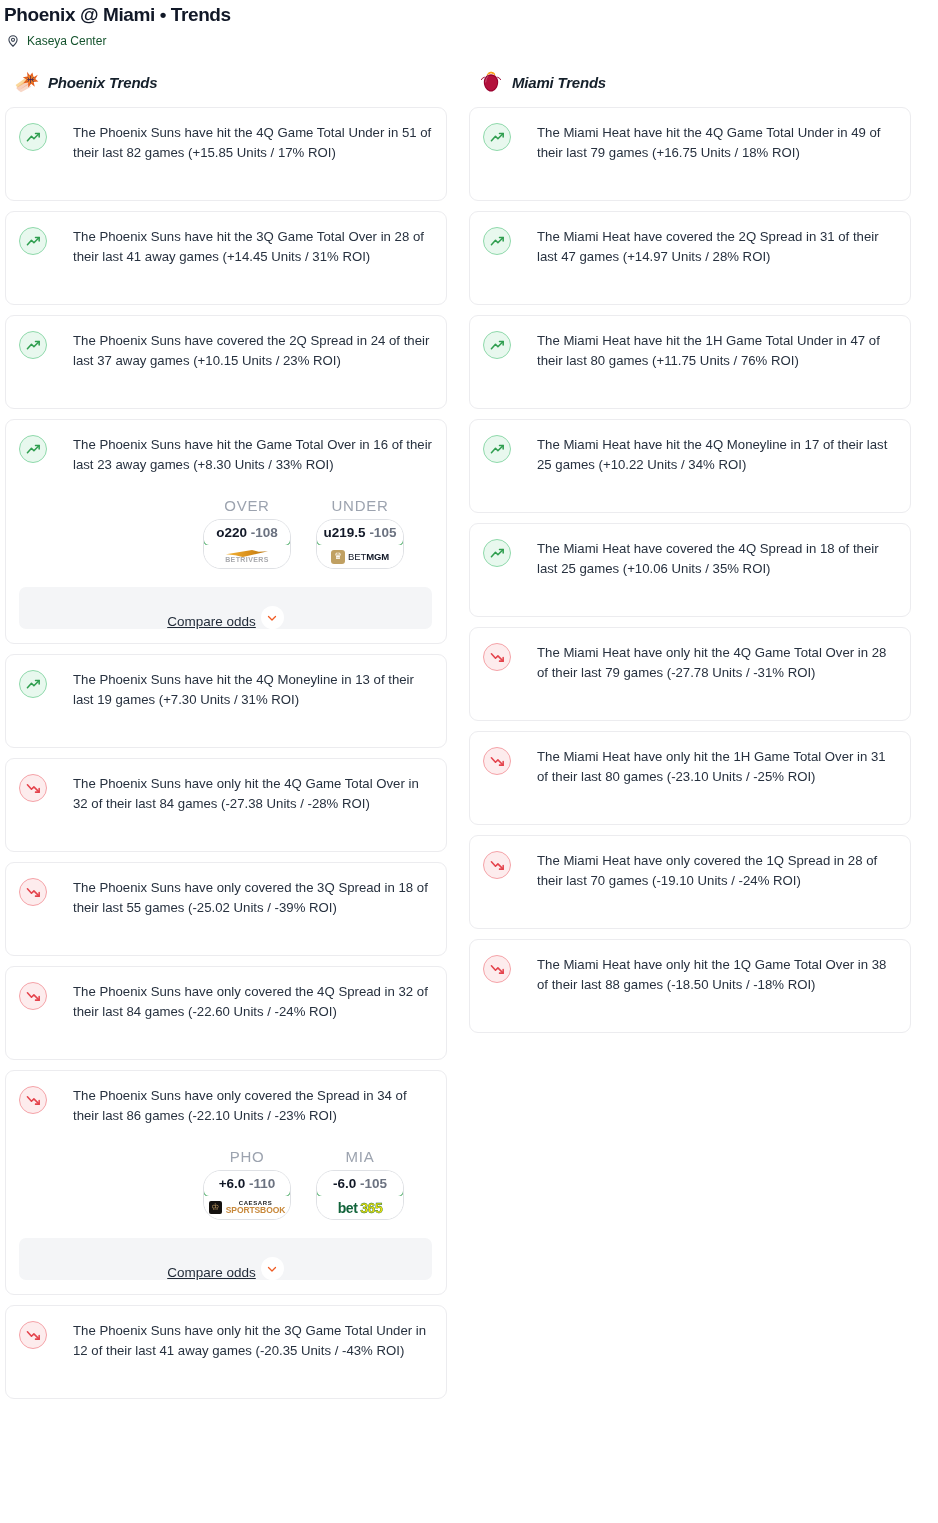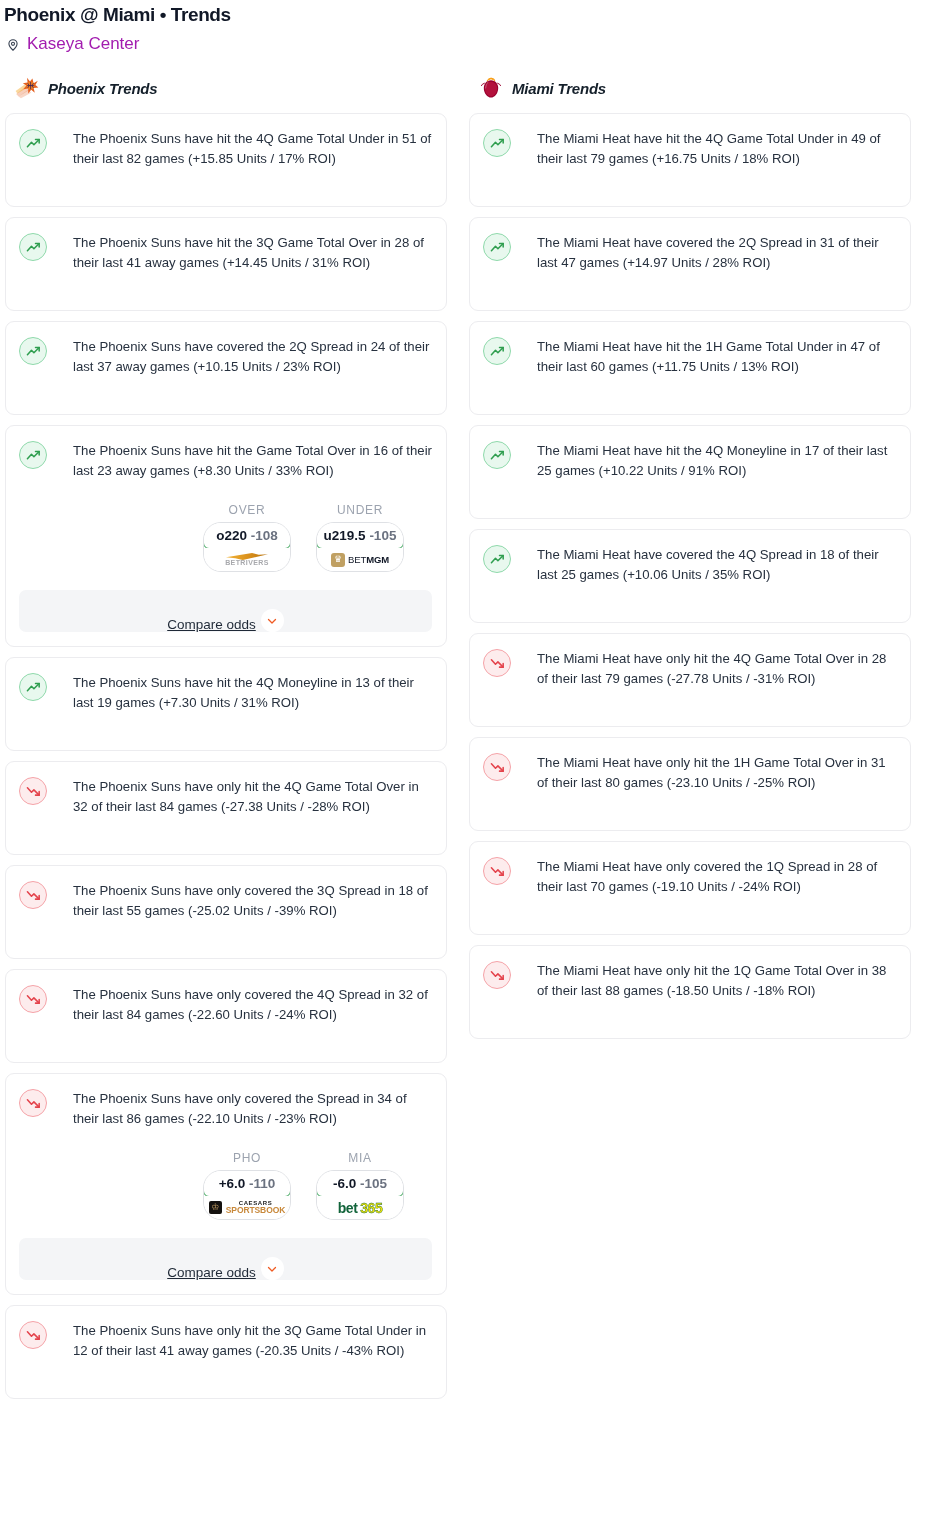--- a/index.html
+++ b/index.html
@@ -19,22 +19,22 @@
     letter-spacing: -0.4px;
     color: #111827;
     padding: 2px 0 0 4px;
     line-height: 26px;
   }
   .venue-row {
     display: flex;
     align-items: center;
     gap: 7px;
     padding: 6px 0 0 6px;
-    font-size: 17px;
-    color: #a21caf;
+    font-size: 12px;
+    color: #14532d;
   }
   .pin-icon { width: 14px; height: 14px; flex: 0 0 14px; display: block; }
 
   
   .columns {
     display: flex;
     gap: 22px;
     padding: 22px 6px 0 5px;
   }
   .column { width: 442px; flex: 0 0 442px; }
@@ -86,21 +86,21 @@
 
   
   .odds-block {
     display: flex;
     justify-content: flex-end;
     gap: 25px;
     padding: 22px 28px 0 0;
   }
   .odds-col { width: 88px; text-align: center; }
   .odds-label {
-    font-size: 12px;
+    font-size: 15px;
     letter-spacing: 0.7px;
     color: #9ca3af;
     margin-bottom: 5px;
   }
   .odds-box {
     border: 1px solid #dfe1e5;
     border-radius: 18px;
     overflow: hidden;
     background: #fff;
   }
@@ -428,32 +428,32 @@
           </div>
         </div>
         <div class="trend-card">
           <div class="trend-top">
             <span class="badge-icon up">
               <svg viewBox="0 0 21 21" fill="none" stroke="#2f9e4f" stroke-width="1.9" stroke-linecap="round" stroke-linejoin="round">
                 <polyline points="3 14.5 8 9 11 12 17.5 5.5"></polyline>
                 <polyline points="13 5.5 17.5 5.5 17.5 10"></polyline>
               </svg>
             </span>
-            <div class="trend-text">The Miami Heat have hit the 1H Game Total Under in 47 of their last 60 games (+11.75 Units / 13% ROI)</div>
-          </div>
-        </div>
-        <div class="trend-card">
-          <div class="trend-top">
-            <span class="badge-icon up">
-              <svg viewBox="0 0 21 21" fill="none" stroke="#2f9e4f" stroke-width="1.9" stroke-linecap="round" stroke-linejoin="round">
-                <polyline points="3 14.5 8 9 11 12 17.5 5.5"></polyline>
-                <polyline points="13 5.5 17.5 5.5 17.5 10"></polyline>
-              </svg>
-            </span>
-            <div class="trend-text">The Miami Heat have hit the 4Q Moneyline in 17 of their last 25 games (+10.22 Units / 91% ROI)</div>
+            <div class="trend-text">The Miami Heat have hit the 1H Game Total Under in 47 of their last 80 games (+11.75 Units / 76% ROI)</div>
+          </div>
+        </div>
+        <div class="trend-card">
+          <div class="trend-top">
+            <span class="badge-icon up">
+              <svg viewBox="0 0 21 21" fill="none" stroke="#2f9e4f" stroke-width="1.9" stroke-linecap="round" stroke-linejoin="round">
+                <polyline points="3 14.5 8 9 11 12 17.5 5.5"></polyline>
+                <polyline points="13 5.5 17.5 5.5 17.5 10"></polyline>
+              </svg>
+            </span>
+            <div class="trend-text">The Miami Heat have hit the 4Q Moneyline in 17 of their last 25 games (+10.22 Units / 34% ROI)</div>
           </div>
         </div>
         <div class="trend-card">
           <div class="trend-top">
             <span class="badge-icon up">
               <svg viewBox="0 0 21 21" fill="none" stroke="#2f9e4f" stroke-width="1.9" stroke-linecap="round" stroke-linejoin="round">
                 <polyline points="3 14.5 8 9 11 12 17.5 5.5"></polyline>
                 <polyline points="13 5.5 17.5 5.5 17.5 10"></polyline>
               </svg>
             </span>

